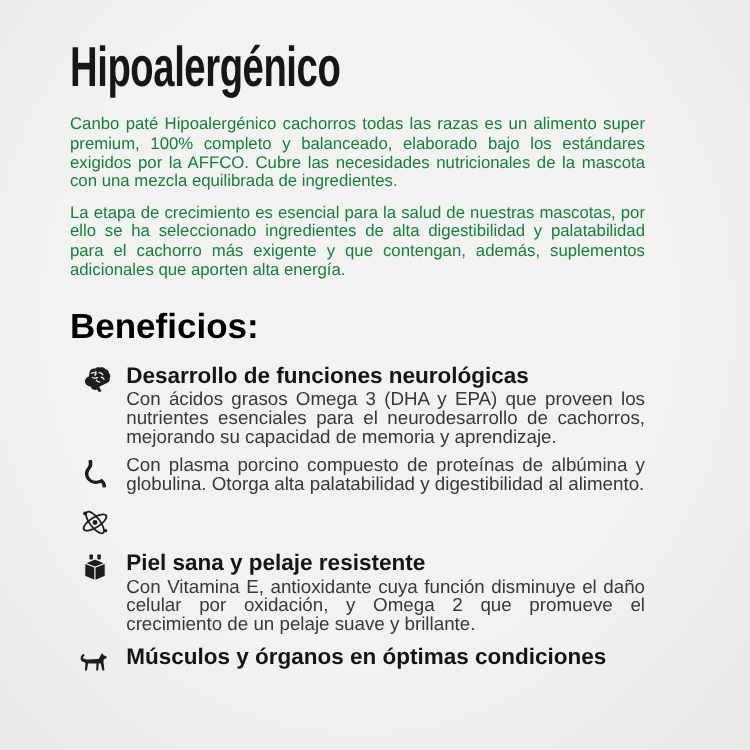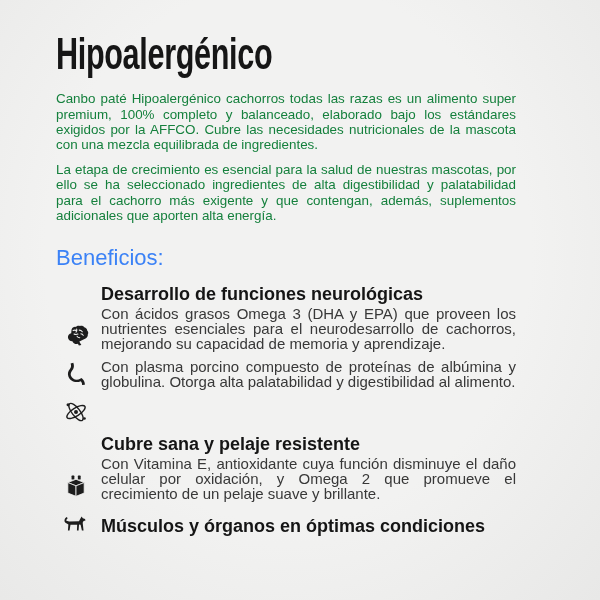--- a/index.html
+++ b/index.html
@@ -27,28 +27,28 @@
     margin:0 0 14px 0;
   }
   .para{
     font-size:13.4px;
     line-height:15.4px;
     text-align:justify;
     color:#15803d;
     margin:0 0 9px 0;
   }
   .benefits-heading{
-    font-size:22px;
-    font-weight:normal;
-    color:#3b82f6;
+    font-size:28px;
+    font-weight:bold;
+    color:#000000;
     margin:21px 0 13px 0;
   }
   .benefit{
     display:flex;
-    align-items:flex-end;
+    align-items:flex-start;
     margin-bottom:8px;
   }
   .benefit-icon{
     flex:0 0 45px;
     padding-top:1px;
     display:flex;
     justify-content:flex-start;
   }
   .benefit-icon svg{
     width:28px;height:28px;
@@ -126,21 +126,21 @@
     <span class="benefit-icon">
       <svg viewBox="0 0 24 24">
         <rect class="ink" x="8.2" y="2.2" width="2.4" height="3.4" rx="0.5"></rect>
         <rect class="ink" x="13.6" y="2.2" width="2.4" height="3.4" rx="0.5"></rect>
         <polygon class="ink paper" points="5,8.2 12,5.4 19,8.2 12,11" stroke-width="0.7"></polygon>
         <polygon class="ink paper" points="5,8.2 12,11 12,20 5,17.2" stroke-width="0.7"></polygon>
         <polygon class="ink paper" points="19,8.2 12,11 12,20 19,17.2" stroke-width="0.7"></polygon>
       </svg>
     </span>
     <div class="benefit-body">
-      <h3 class="benefit-title">Cubre sana y pelaje resistente</h3>
+      <h3 class="benefit-title">Piel sana y pelaje resistente</h3>
       <p class="benefit-desc">Con Vitamina E, antioxidante cuya función disminuye el daño celular por oxidación, y Omega 2 que promueve el crecimiento de un pelaje suave y brillante.</p>
     </div>
   </div>
 
   <div class="benefit">
     <span class="benefit-icon">
       <svg viewBox="0 0 36 26">
         <path class="ink" d="M3.2 8.6 C3.4 6.4 4.6 4.8 6.4 4.1 l.8 1.9 C6 6.6 5.5 7.6 5.6 8.7 l3.6 1.1 12.6-.4 1.9-3.6 1.5-2.6 1.6 2.4 2.8 1 .6 1.8-2.5.9-1.1 2 1.1 10h-2.1l-1.7-7.2-2-.3-.6 7.5h-2.1l.3-7.4-8.6.1-1.2 7.3H7.6l.6-7.6-1.5-1.1 c-1.7-.3-3.1-1.5-3.5-3z"></path>
       </svg>
     </span>

